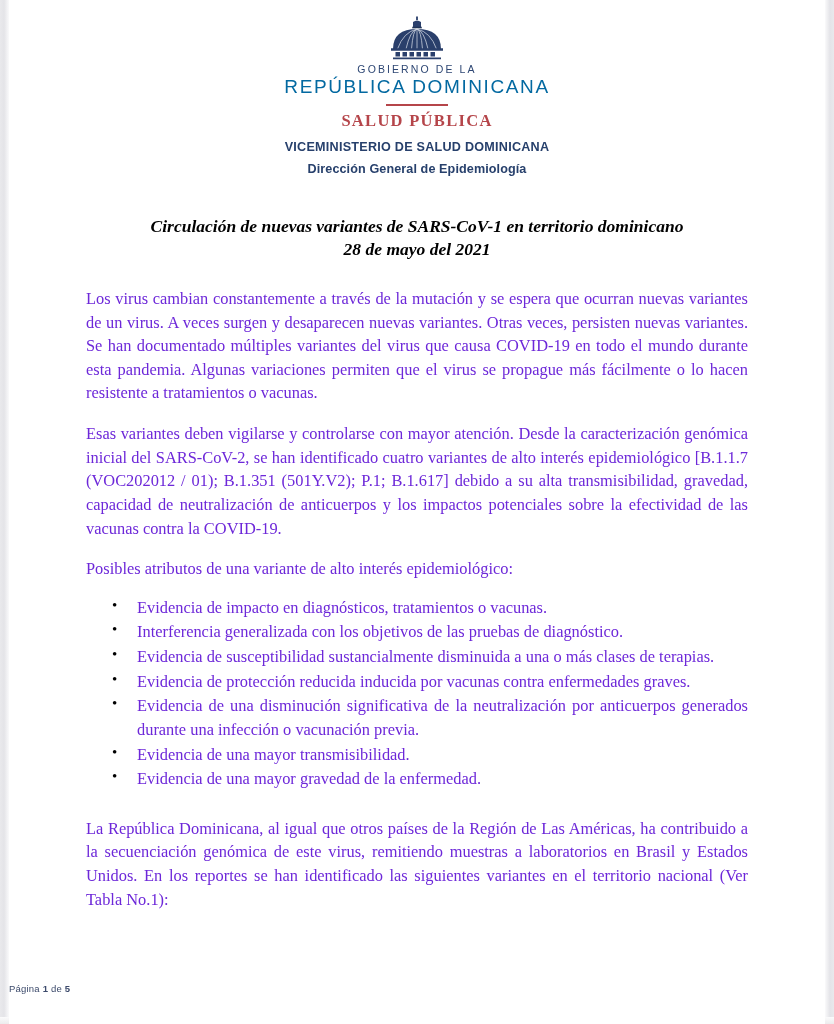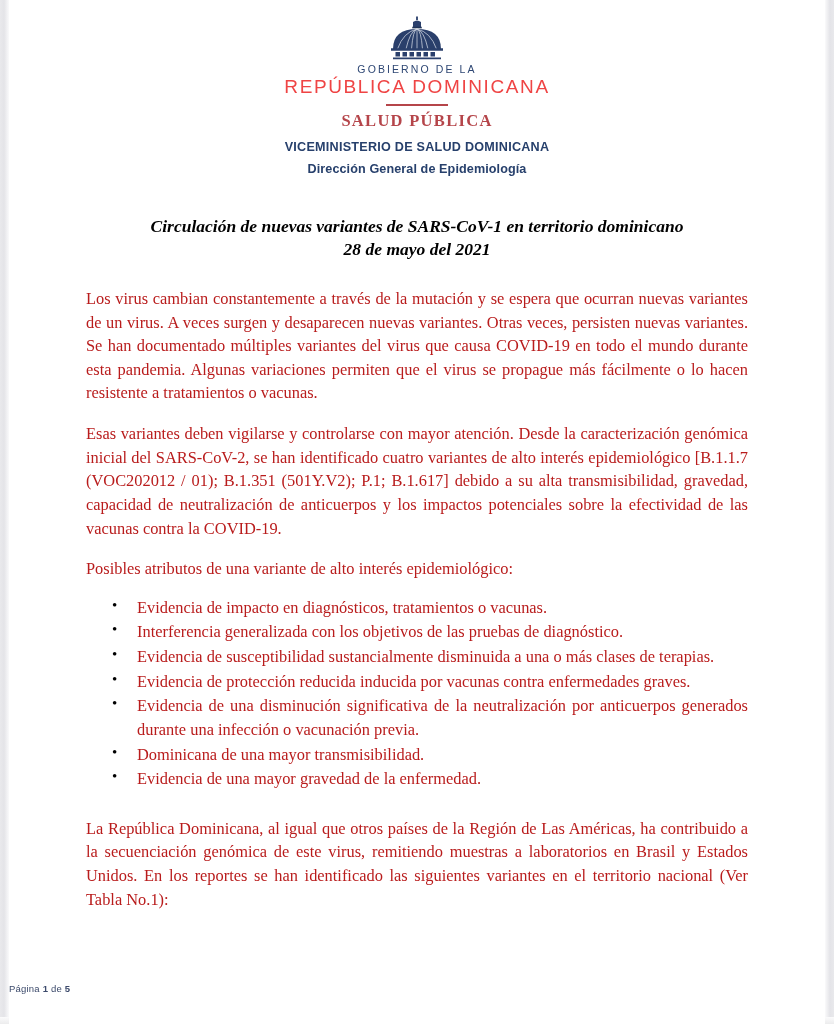--- a/index.html
+++ b/index.html
@@ -57,21 +57,21 @@
   .gov-line {
     font-family: "Liberation Sans", "DejaVu Sans", sans-serif;
     color: #2d4673;
     font-size: 10.5px;
     letter-spacing: 2.1px;
     margin-top: 3px;
     font-weight: 400;
   }
   .country-line {
     font-family: "Liberation Sans", "DejaVu Sans", sans-serif;
-    color: #ef4444;
+    color: #0369a1;
     font-size: 19px;
     letter-spacing: 1.6px;
     font-weight: 400;
     margin-top: 1px;
   }
   .red-rule {
     width: 62px;
     height: 2.4px;
     background: #b5454a;
     margin: 6px auto 5px auto;
@@ -105,21 +105,21 @@
     text-align: center;
     font-weight: bold;
     font-style: italic;
     font-size: 17.5px;
     color: #000;
     margin: 39px 70px 0 70px;
     line-height: 1.30;
   }
   .content {
     margin: 0 77px 0 77px;
-    color: #b91c1c;
+    color: #6d28d9;
   }
   p.para {
     text-align: justify;
     font-size: 16.4px;
     line-height: 1.44;
     margin: 0;
   }
   p.para + p.para { margin-top: 17px; }
   .para-lead { margin-top: 26px !important; }
 
@@ -219,21 +219,21 @@
       <p class="para para-lead">Los virus cambian constantemente a través de la mutación y se espera que ocurran nuevas variantes de un virus. A veces surgen y desaparecen nuevas variantes. Otras veces, persisten nuevas variantes. Se han documentado múltiples variantes del virus que causa COVID-19 en todo el mundo durante esta pandemia. Algunas variaciones permiten que el virus se propague más fácilmente o lo hacen resistente a tratamientos o vacunas.</p>
       <p class="para">Esas variantes deben vigilarse y controlarse con mayor atención. Desde la caracterización genómica inicial del SARS-CoV-2, se han identificado cuatro variantes de alto interés epidemiológico [B.1.1.7 (VOC202012 / 01); B.1.351 (501Y.V2); P.1; B.1.617] debido a su alta transmisibilidad, gravedad, capacidad de neutralización de anticuerpos y los impactos potenciales sobre la efectividad de las vacunas contra la COVID-19.</p>
       <p class="para">Posibles atributos de una variante de alto interés epidemiológico:</p>
 
       <ul class="bullets">
         <li>Evidencia de impacto en diagnósticos, tratamientos o vacunas.</li>
         <li>Interferencia generalizada con los objetivos de las pruebas de diagnóstico.</li>
         <li>Evidencia de susceptibilidad sustancialmente disminuida a una o más clases de terapias.</li>
         <li>Evidencia de protección reducida inducida por vacunas contra enfermedades graves.</li>
         <li>Evidencia de una disminución significativa de la neutralización por anticuerpos generados durante una infección o vacunación previa.</li>
-        <li>Dominicana de una mayor transmisibilidad.</li>
+        <li>Evidencia de una mayor transmisibilidad.</li>
         <li>Evidencia de una mayor gravedad de la enfermedad.</li>
       </ul>
 
       <p class="para para-lead">La República Dominicana, al igual que otros países de la Región de Las Américas, ha contribuido a la secuenciación genómica de este virus, remitiendo muestras a laboratorios en Brasil y Estados Unidos. En los reportes se han identificado las siguientes variantes en el territorio nacional (Ver Tabla No.1):</p>
     </div>
 
     <div class="footer">
       <span>Página </span><b>1</b><span> de </span><b>5</b>
     </div>
 

